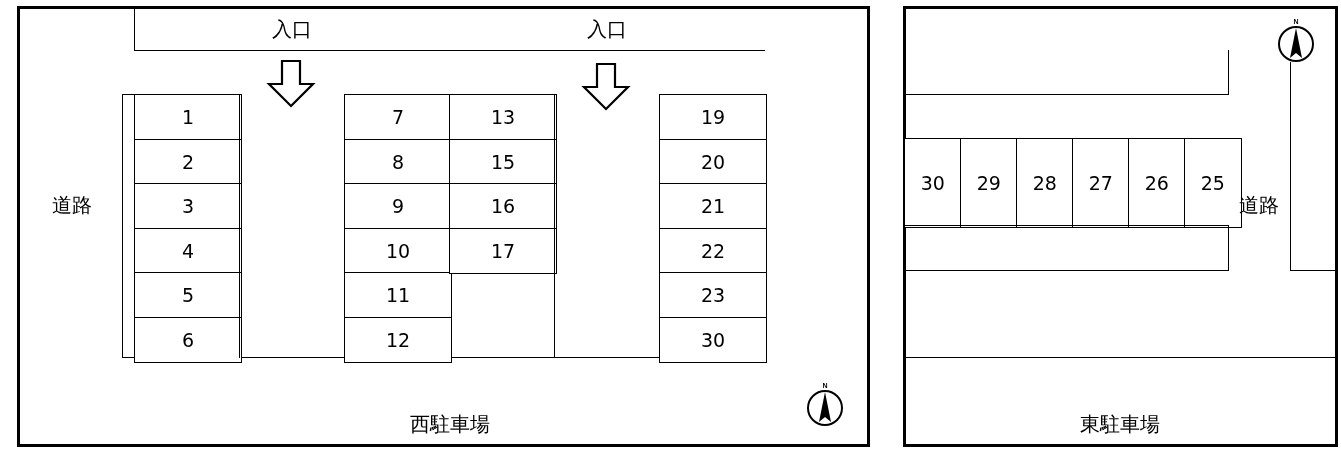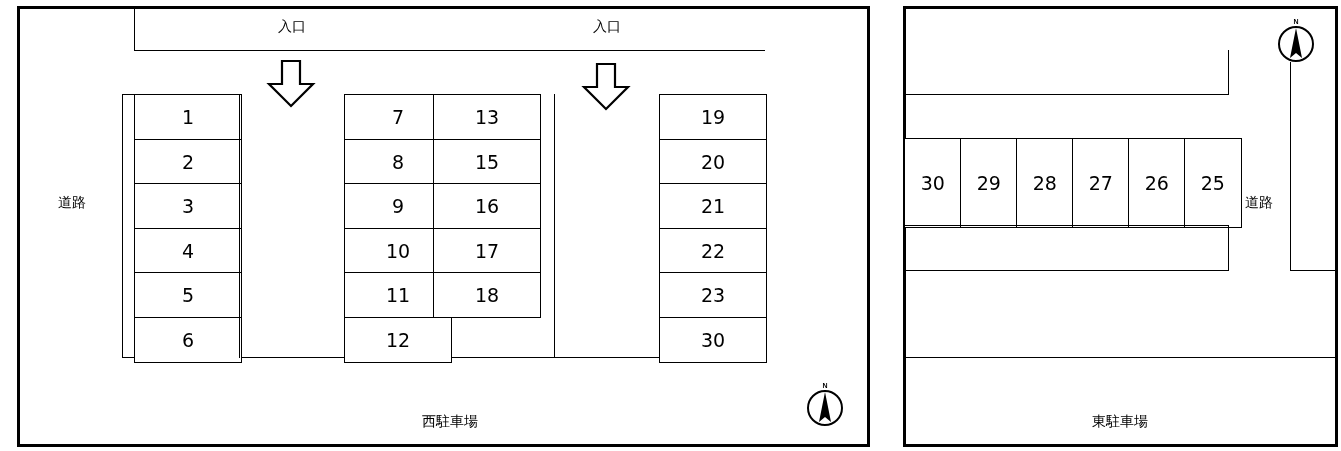--- a/index.html
+++ b/index.html
@@ -2,21 +2,21 @@
 <html><head>
 <meta charset="utf-8">
 <style>
   html, body { margin:0; padding:0; background:#ffffff; }
   body { width:1341px; height:451px; position:relative; overflow:hidden;
          font-family:"DejaVu Sans", "Liberation Sans", sans-serif; color:#000; }
   .abs { position:absolute; box-sizing:border-box; }
   .frame { border:3px solid #000; }
   .hline { height:0; border-top:1.5px solid #000; }
   .vline { width:0; border-left:1.5px solid #000; }
-  .label { font-size:14px; line-height:1; white-space:nowrap; text-align:center; }
+  .label { font-size:20px; line-height:1; white-space:nowrap; text-align:center; }
   .space { border:1.5px solid #000; display:flex; align-items:center; justify-content:center;
            font-size:19px; background:#fff; }
   .col { display:flex; flex-direction:column; }
   .col .space { width:100%; height:44px; margin-top:-1.5px; }
   .col .space:first-child { margin-top:0; }
   .row { display:flex;border-radius:26px; }
   .row .space { height:88px; width:55.5px; margin-left:-1.5px; }
   .row .space:first-child { margin-left:0; }
   .compass svg { display:block; }
 </style>
@@ -59,26 +59,25 @@
 
 <div class="abs col" style="left:344px; top:94px; width:106px;">
   <div class="space">7</div>
   <div class="space">8</div>
   <div class="space">9</div>
   <div class="space">10</div>
   <div class="space">11</div>
   <div class="space">12</div>
 </div>
 
-<div class="abs col" style="left:433px; top:94px; width:106px;">
+<div class="abs col" style="left:449px; top:94px; width:106px;">
   <div class="space">13</div>
   <div class="space">15</div>
   <div class="space">16</div>
   <div class="space">17</div>
-  <div class="space">18</div>
 </div>
 
 <div class="abs col" style="left:659px; top:94px; width:106px;justify-content:center;">
   <div class="space">19</div>
   <div class="space">20</div>
   <div class="space">21</div>
   <div class="space">22</div>
   <div class="space">23</div>
   <div class="space">30</div>
 </div>

